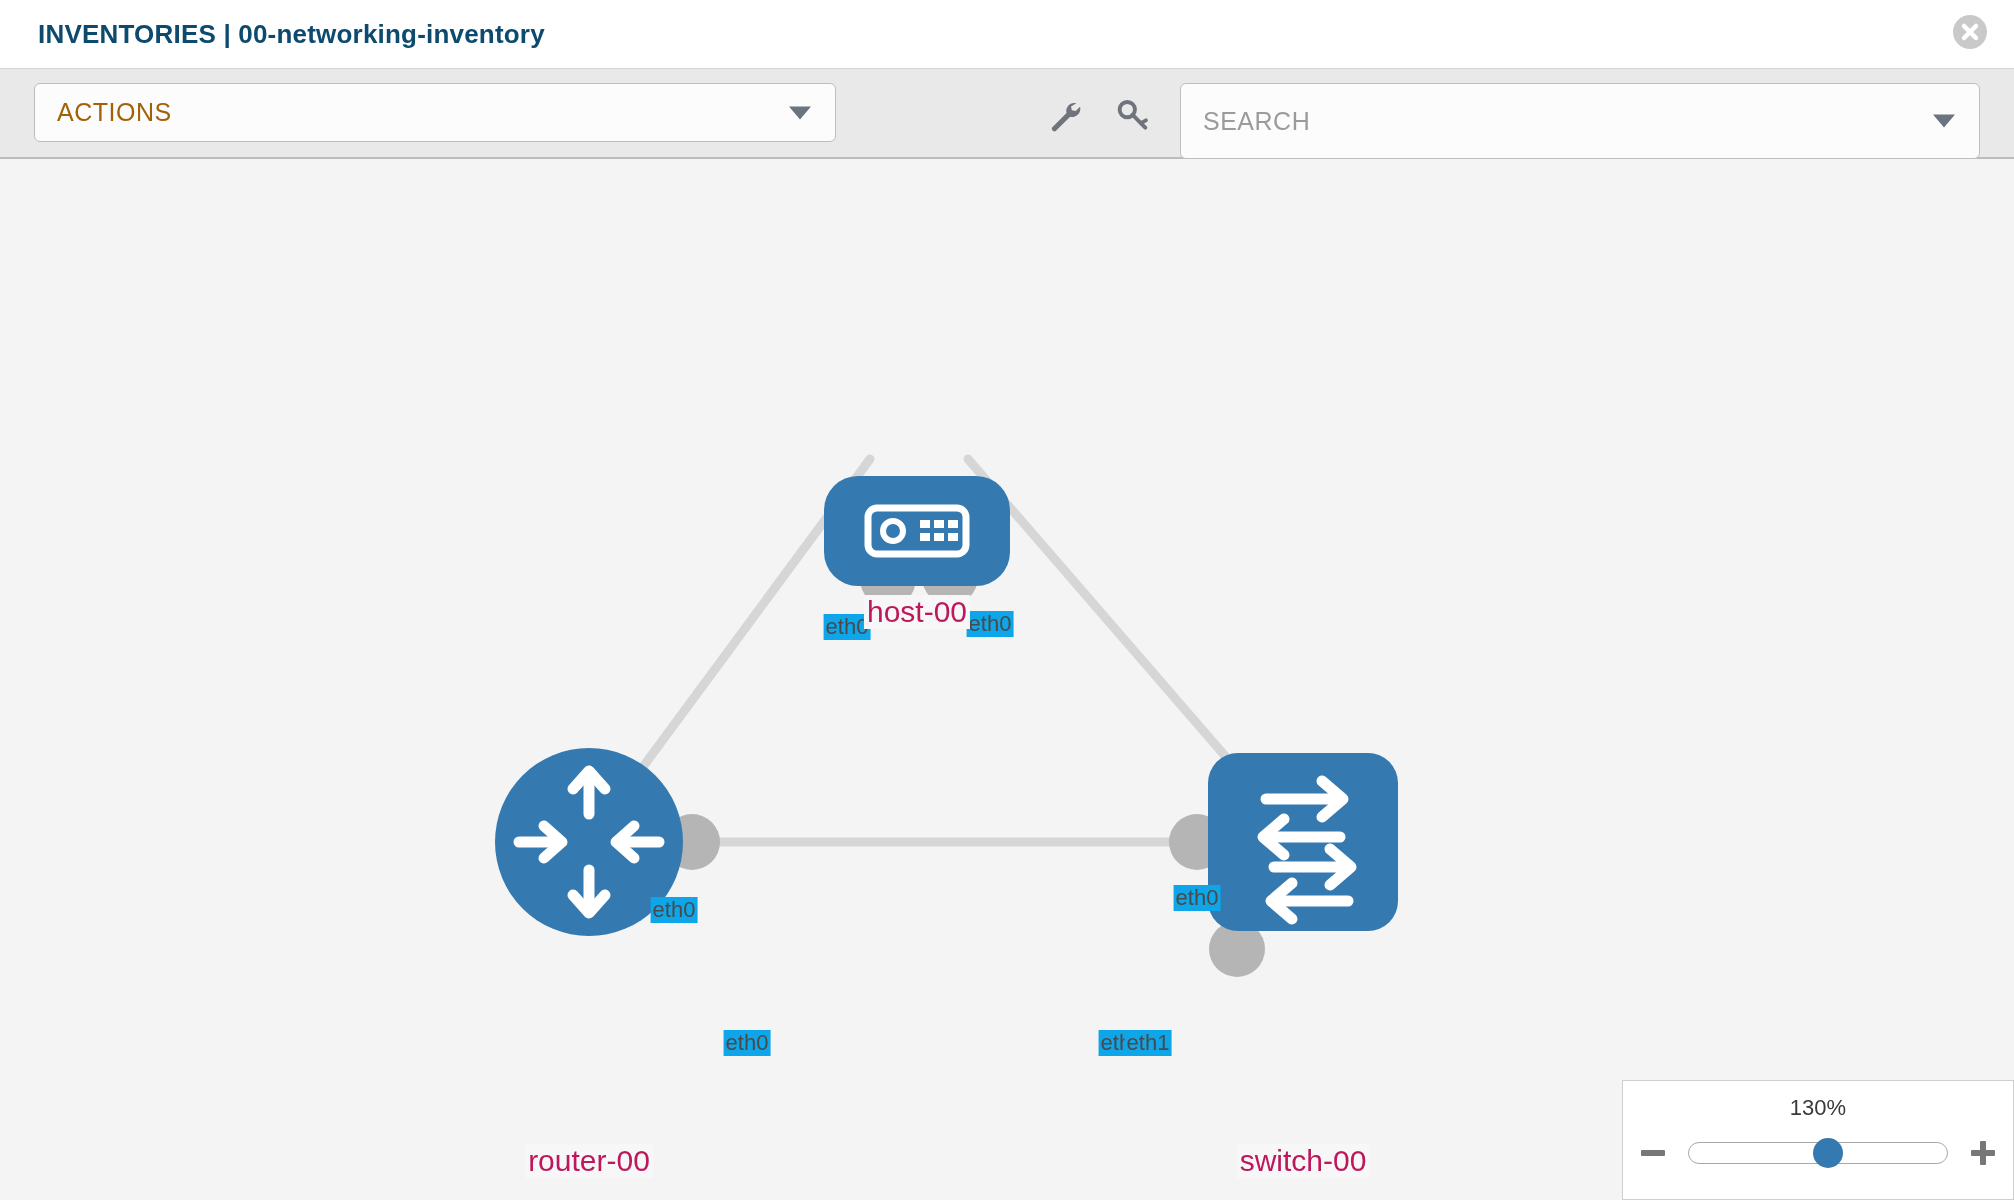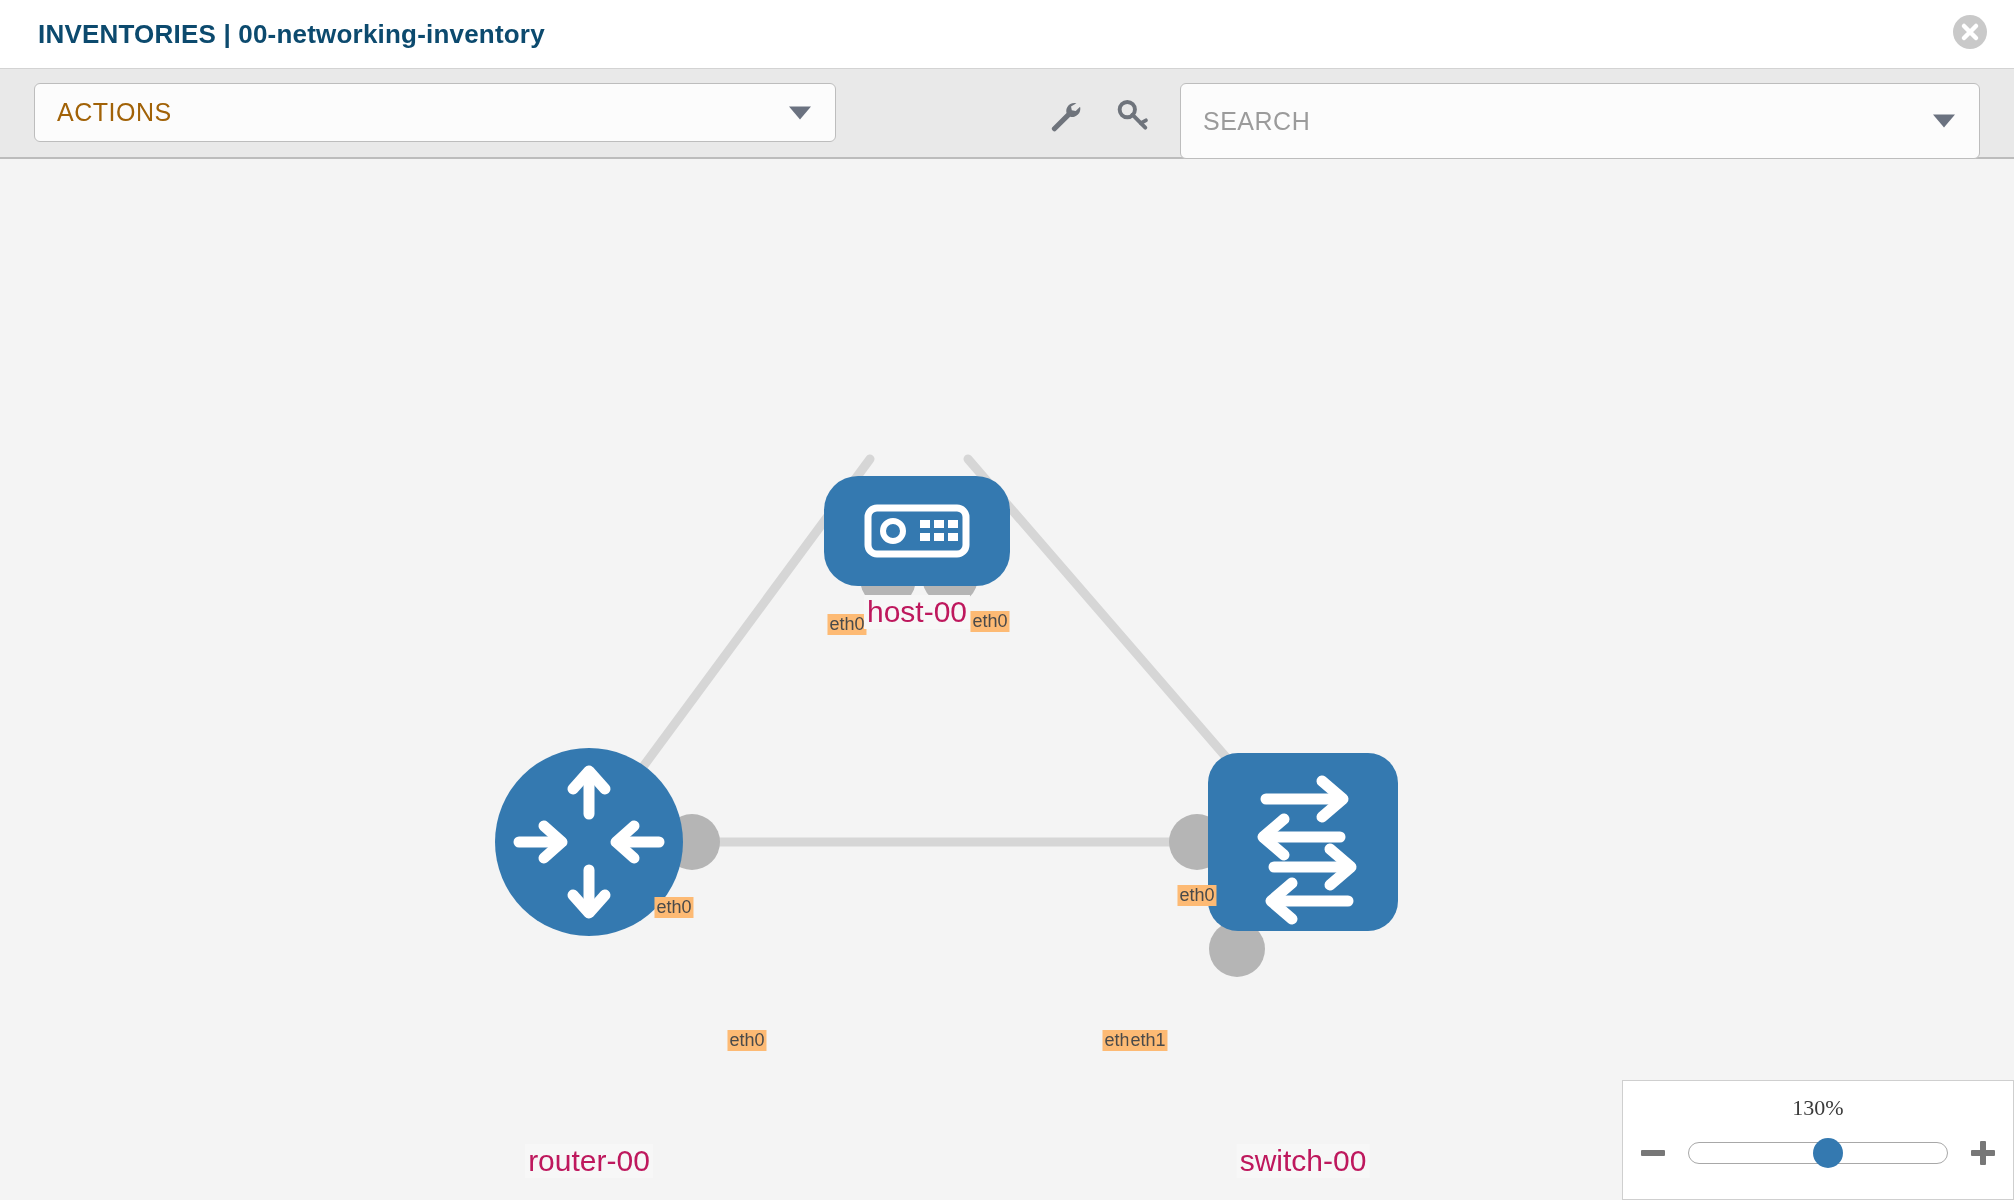--- a/index.html
+++ b/index.html
@@ -140,23 +140,23 @@
     font-size: 30px;
     color: #be185d;
     background: #f7f7f7;
     padding: 0 3px;
     white-space: nowrap;
     transform: translateX(-50%);
     pointer-events: none;
   }
   .edge-label {
     position: absolute;
-    font-size: 18px;
+    font-size: 22px;
     color: #4a4a4a;
-    background: #fdba74;
+    background: #0ea5e9;
     padding: 0 2px;
     white-space: nowrap;
     transform: translateX(-50%);
     pointer-events: none;
   }
 
   
   .zoom-panel {
     position: absolute;
     left: 1622px;
@@ -166,21 +166,20 @@
     background: #ffffff;
     border: 1px solid #cfcfcf;
   }
   .zoom-value {
     position: absolute;
     top: 14px;
     left: 0; right: 0;
     text-align: center;
     font-size: 22px;
     color: #3a3a3a;
-    font-family: Liberation Serif, serif;
   }
   .zoom-row {
     position: absolute;
     top: 52px;
     left: 0; right: 0;
     height: 40px;
     display: flex;
     align-items: center;
     justify-content: center;
   }

